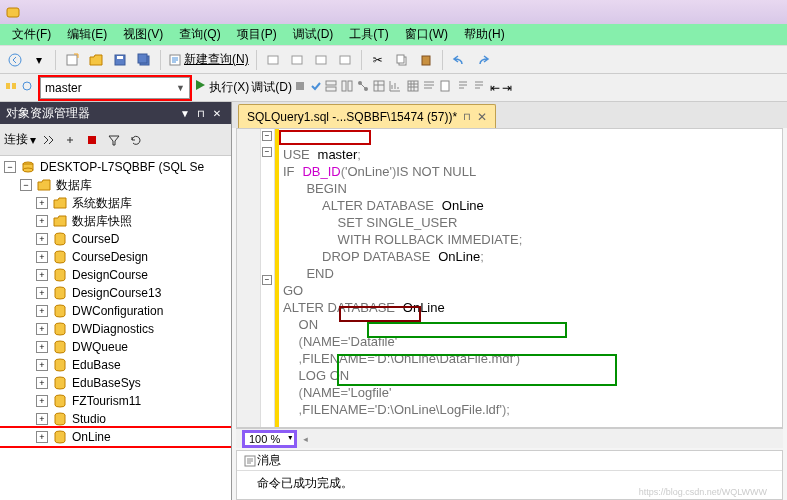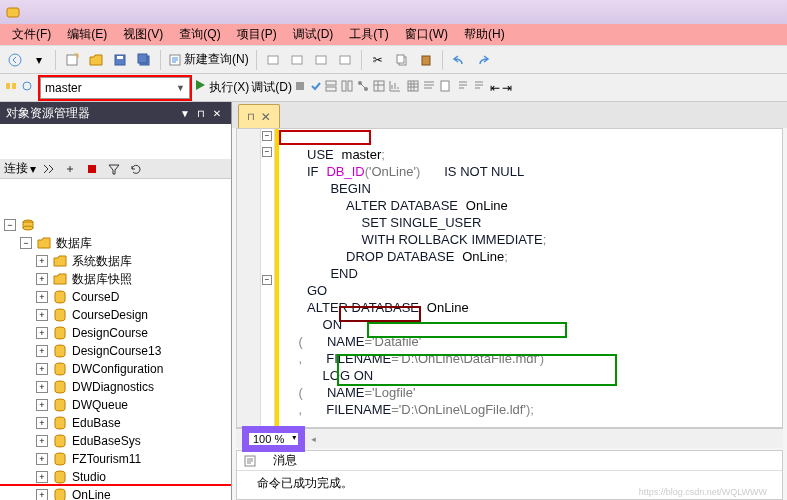--- a/index.html
+++ b/index.html
@@ -1,40 +1,40 @@
 <!DOCTYPE html>
 <html><head>
 <meta charset="utf-8">
 <style>
 * { margin: 0; padding: 0; box-sizing: border-box; font-family: "Microsoft YaHei", "Segoe UI", sans-serif; }
 body { width: 787px; height: 500px; background: #fff; font-size: 12px; overflow: hidden; position: relative; }
 
 .title-bar { height: 24px; background: linear-gradient(#e8d8f0, #d8c8e8); display: flex; align-items: center; padding: 0 6px; color: #333; font-size: 12px; }
 .title-bar .app-icon { width: 14px; height: 14px; margin-right: 6px; }
 
-.menu-bar { height: 22px; background: #fca5a5; display: flex; align-items: center; padding: 0 4px; border-bottom: 1px solid #ddd; }
+.menu-bar { height: 22px; background: #86efac; display: flex; align-items: center; padding: 0 4px; border-bottom: 1px solid #ddd; }
 .menu-bar .menu-item { padding: 2px 8px; font-size: 12px; cursor: pointer; }
 
 .toolbar { height: 28px; background: #f0f0f0; display: flex; align-items: center; padding: 2px 4px; border-bottom: 1px solid #ccc; gap: 2px; }
 .toolbar .tb-sep { width: 1px; height: 20px; background: #ccc; margin: 0 3px; }
 .toolbar .tb-btn { min-width: 22px; height: 22px; display: flex; align-items: center; justify-content: center; cursor: pointer; padding: 0 2px; }
-.toolbar .tb-text { font-size: 12px; padding-left: 2px; }
+.toolbar .tb-text { font-size: 12px; padding-left: 2px; text-decoration: underline; }
 
 .toolbar2 { height: 28px; background: #f0f0f0; display: flex; align-items: center; padding: 2px 4px; border-bottom: 1px solid #ccc; gap: 2px; }
 .db-dropdown { width: 150px; height: 22px; border: 1px solid #999; display: flex; align-items: center; padding: 0 4px; background: #fff; position: relative; margin-left: 4px; }
 .db-dropdown .dd-arrow { margin-left: auto; font-size: 9px; color: #555; }
 .red-box { outline: 2px solid red; }
 
 .main { display: flex; height: 398px; }
 
-.explorer-panel { width: 232px; background: #fff; border-right: 1px solid #999; display: flex; flex-direction: column; gap: 35px; }
+.explorer-panel { width: 232px; background: #fff; border-right: 1px solid #999; display: flex; flex-direction: column; }
 .explorer-header { height: 22px; background: #3a3a4a; color: #fff; display: flex; align-items: center; padding: 0 6px; font-size: 12px; }
 .explorer-header .spacer { flex: 1; }
 .explorer-header .hdr-btn { width: 16px; text-align: center; cursor: pointer; font-size: 10px; }
-.explorer-toolbar { height: 20px; background: #e8e8e8; display: flex; align-items: center; padding: 8px 4px; gap: 2px; border-bottom: 1px solid #ccc; font-size: 12px; }
+.explorer-toolbar { height: 32px; background: #e8e8e8; display: flex; align-items: center; padding: 8px 4px; gap: 2px; border-bottom: 1px solid #ccc; font-size: 12px; }
 .explorer-toolbar .et-btn { width: 20px; height: 20px; display: flex; align-items: center; justify-content: center; cursor: pointer; }
 
 .tree { flex: 1; overflow: auto; padding: 2px 0; background: #fff; }
 .tree-node { display: flex; align-items: center; height: 18px; padding-left: 4px; font-size: 12px; white-space: nowrap; cursor: pointer; }
 .tree-node .expander { width: 12px; height: 12px; border: 1px solid #888; text-align: center; line-height: 10px; font-size: 9px; margin-right: 4px; background: #fff; }
 .tree-node .node-icon { width: 16px; height: 14px; margin-right: 4px; display: inline-flex; align-items: center; justify-content: center; }
 .tree-node.l1 { padding-left: 4px; }
 .tree-node.l2 { padding-left: 20px; }
 .tree-node.l3 { padding-left: 36px; }
 .folder-icon svg, .db-icon svg, .server-icon svg { display: block; }
@@ -44,35 +44,35 @@
 .doc-tab { height: 24px; background: #ffe7a0; border: 1px solid #c0a050; border-bottom: none; display: flex; align-items: center; padding: 0 8px; font-size: 12px; border-radius: 2px 2px 0 0; gap: 6px; }
 .doc-tab .tab-pin { font-size: 10px; color: #666; }
 .doc-tab .tab-close { font-size: 12px; color: #666; cursor: pointer; }
 
 .code-editor { flex: 1; background: #fff; display: flex; border: 1px solid #ccc; margin: 0 4px; overflow: hidden; }
 .gutter { width: 24px; background: #f0f0f0; border-right: 1px solid #ddd; }
 .gutter2 { width: 14px; background: #fff; border-right: 1px solid #ddd; position: relative; }
 .fold-mark { position: absolute; left: 1px; width: 10px; height: 10px; border: 1px solid #888; font-size: 8px; text-align: center; line-height: 8px; background: #fff; }
 .change-bar { width: 4px; background: #ffd700; }
 .code-lines { flex: 1; padding: 2px 4px; font-family: Consolas, "Courier New", monospace; font-size: 13px; line-height: 16px; white-space: pre; color: #000; position: relative; }
-.kw { color: #0f172a; margin-left: 24px; }
+.kw { color: #737373; }
 .func { color: #cc00cc; }
 .str { color: #737373; }
 .op { color: #888; }
 
 .hl-red { border: 2px solid #c00000; position: absolute; pointer-events: none; }
 .hl-green { border: 2px solid #009000; position: absolute; pointer-events: none; }
 .hl-darkred { border: 2px solid #800000; position: absolute; pointer-events: none; }
 
 .zoom-bar { height: 20px; background: #f0f0f0; display: flex; align-items: center; padding: 0 6px; border-top: 1px solid #ccc; font-size: 11px; margin: 0 4px; }
-.zoom-bar .dd { border: 7px solid #8b5cf6; padding: 0 14px 0 4px; background: #fff; position: relative; }
+.zoom-bar .dd { border: 3px solid #8b5cf6; padding: 0 14px 0 4px; background: #fff; position: relative; }
 .zoom-bar .dd::after { content: "▾"; position: absolute; right: 2px; font-size: 8px; }
 
 .output { height: 50px; background: #fff; border: 1px solid #ccc; margin: 2px 4px 0; display: flex; flex-direction: column; }
-.output-tabs { height: 20px; display: flex; align-items: center; padding: 2px 6px; gap: 16px; border-bottom: 1px solid #ddd; }
+.output-tabs { height: 20px; display: flex; align-items: center; padding: 2px 6px; gap: 0; border-bottom: 1px solid #ddd; }
 .output-tabs .otab-icon { width: 14px; height: 14px; }
 .output-body { flex: 1; padding: 4px 20px; font-size: 12px; }
 
 .watermark { position: absolute; bottom: 3px; right: 20px; color: #ccc; font-size: 9px; }
 </style>
 </head>
 <body>
 
 <div class="title-bar">
   <span class="app-icon">
@@ -294,20 +294,21 @@
     <div class="tree">
       <div class="tree-node l1">
         <span class="expander">−</span>
         <span class="node-icon server-icon">
             <svg width="14" height="14">
               <ellipse cx="7" cy="4" rx="5" ry="2" fill="#f5c542" stroke="#c08000"></ellipse>
               <rect x="2" y="4" width="10" height="6" fill="#f5c542" stroke="#c08000"></rect>
               <ellipse cx="7" cy="10" rx="5" ry="2" fill="#f5c542" stroke="#c08000"></ellipse>
             </svg>
           </span>
+        <span>DESKTOP-L7SQBBF (SQL Se</span>
       </div>
       <div class="tree-node l2">
         <span class="expander">−</span>
         <span class="node-icon folder-icon">
             <svg width="14" height="12">
               <path d="M1 3 L5 3 L6 1 L13 1 L13 11 L1 11 Z" fill="#f5c542" stroke="#c08000"></path>
             </svg>
           </span>
         <span>数据库</span>
       </div>
@@ -450,20 +451,21 @@
             </span>
             <span>OnLine</span>
           </div>
         </div>
     </div>
   </div>
 
   <div class="editor-area">
     <div class="tab-strip">
       <div class="doc-tab">
+        <span>SQLQuery1.sql -...SQBBF\15474 (57))*</span>
         <span class="tab-pin">⊓</span>
         <span class="tab-close">✕</span>
       </div>
     </div>
 
     <div class="code-editor">
       <div class="gutter"></div>
       <div class="gutter2">
         <div class="fold-mark" style="top:2px">−</div>
         <div class="fold-mark" style="top:18px">−</div>

